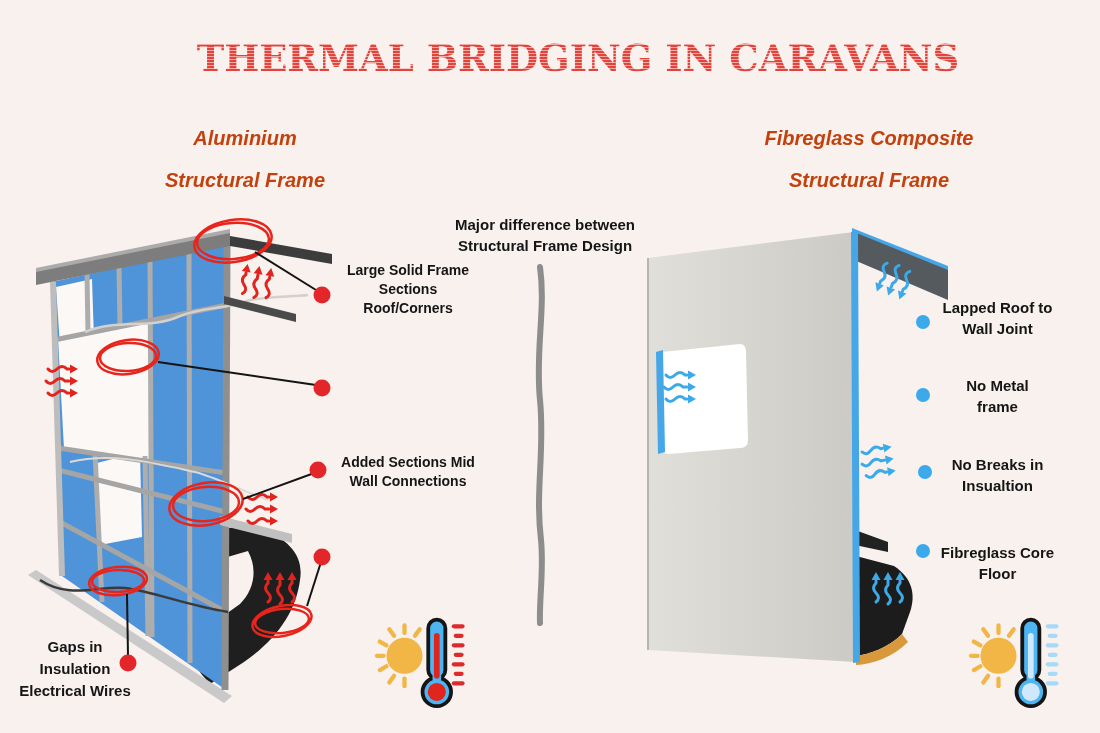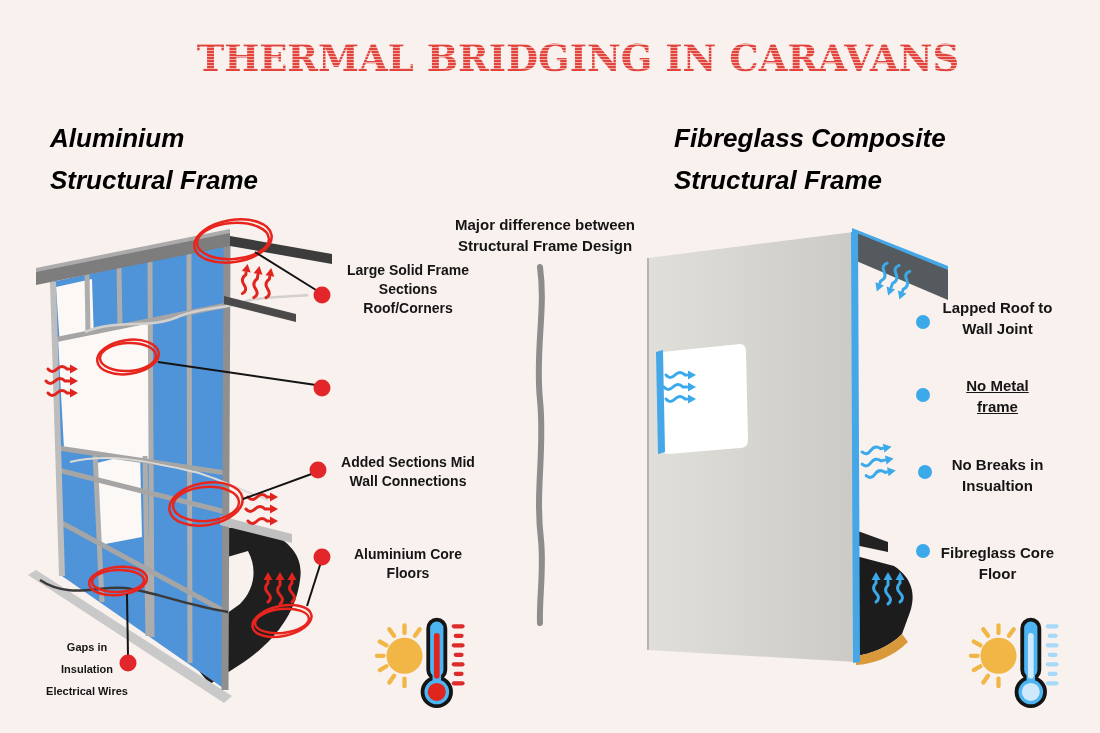--- a/index.html
+++ b/index.html
@@ -21,26 +21,27 @@
     letter-spacing:0px;
     color:transparent;
     background:repeating-linear-gradient(180deg,#e0443c 0px,#e0443c 2px,#f3a9a4 2px,#f3a9a4 3px);
     -webkit-background-clip:text;
     background-clip:text;
     padding-left:28px;
   }
   .heading{
     top:117px;
     width:390px;
+    text-align:center;
     font-weight:700;
     font-style:italic;
-    font-size:26px;
+    font-size:20px;
     line-height:42px;
     white-space:pre-line;
-    color:#000000;
+    color:#c2410c;
   }
   .heading-left{left:50px;}
   .heading-right{left:674px;}
   .center-note{
     top:198px;left:430px;width:230px;
     text-align:center;
     font-weight:700;
     font-size:15px;
     line-height:21px;
     white-space:pre-line;
@@ -54,23 +55,23 @@
     white-space:pre-line;
   }
   .callout-r{
     font-size:15px;
     line-height:21px;
   }
   .co-l1{top:261px;left:333px;width:150px;}
   .co-l2{top:371px;left:328px;width:160px;}
   .co-l3{top:453px;left:328px;width:160px;}
   .co-l4{top:545px;left:333px;width:150px;}
-  .co-l5{top:636px;left:12px;width:150px;font-size:11px;line-height:22px;}
+  .co-l5{top:636px;left:0px;width:150px;font-size:15px;line-height:22px;}
   .co-r1{top:297px;left:930px;width:135px;}
-  .co-r2{top:375px;left:930px;width:135px;text-decoration:underline;}
+  .co-r2{top:375px;left:930px;width:135px;}
   .co-r3{top:454px;left:930px;width:135px;}
   .co-r4{top:542px;left:930px;width:135px;}
   svg.layer{top:0;left:0;}
 </style>
 </head>
 <body>
 
 <div class="canvas">
 
   <svg class="layer abs" width="1100" height="733" viewBox="0 0 1100 733">
@@ -243,22 +244,20 @@
 Structural Frame</div>
 
   <div class="abs center-note">Major difference between
 Structural Frame Design</div>
 
   <div class="abs callout co-l1">Large Solid Frame
 Sections
 Roof/Corners</div>
   <div class="abs callout co-l3">Added Sections  Mid
 Wall Connections</div>
-  <div class="abs callout co-l4">Aluminium Core
-Floors</div>
   <div class="abs callout co-l5">Gaps in
 Insulation
 Electrical Wires</div>
 
   <div class="abs callout callout-r co-r1">Lapped Roof to
 Wall Joint</div>
   <div class="abs callout callout-r co-r2">No Metal
 frame</div>
   <div class="abs callout callout-r co-r3">No Breaks in
 Insualtion</div>

